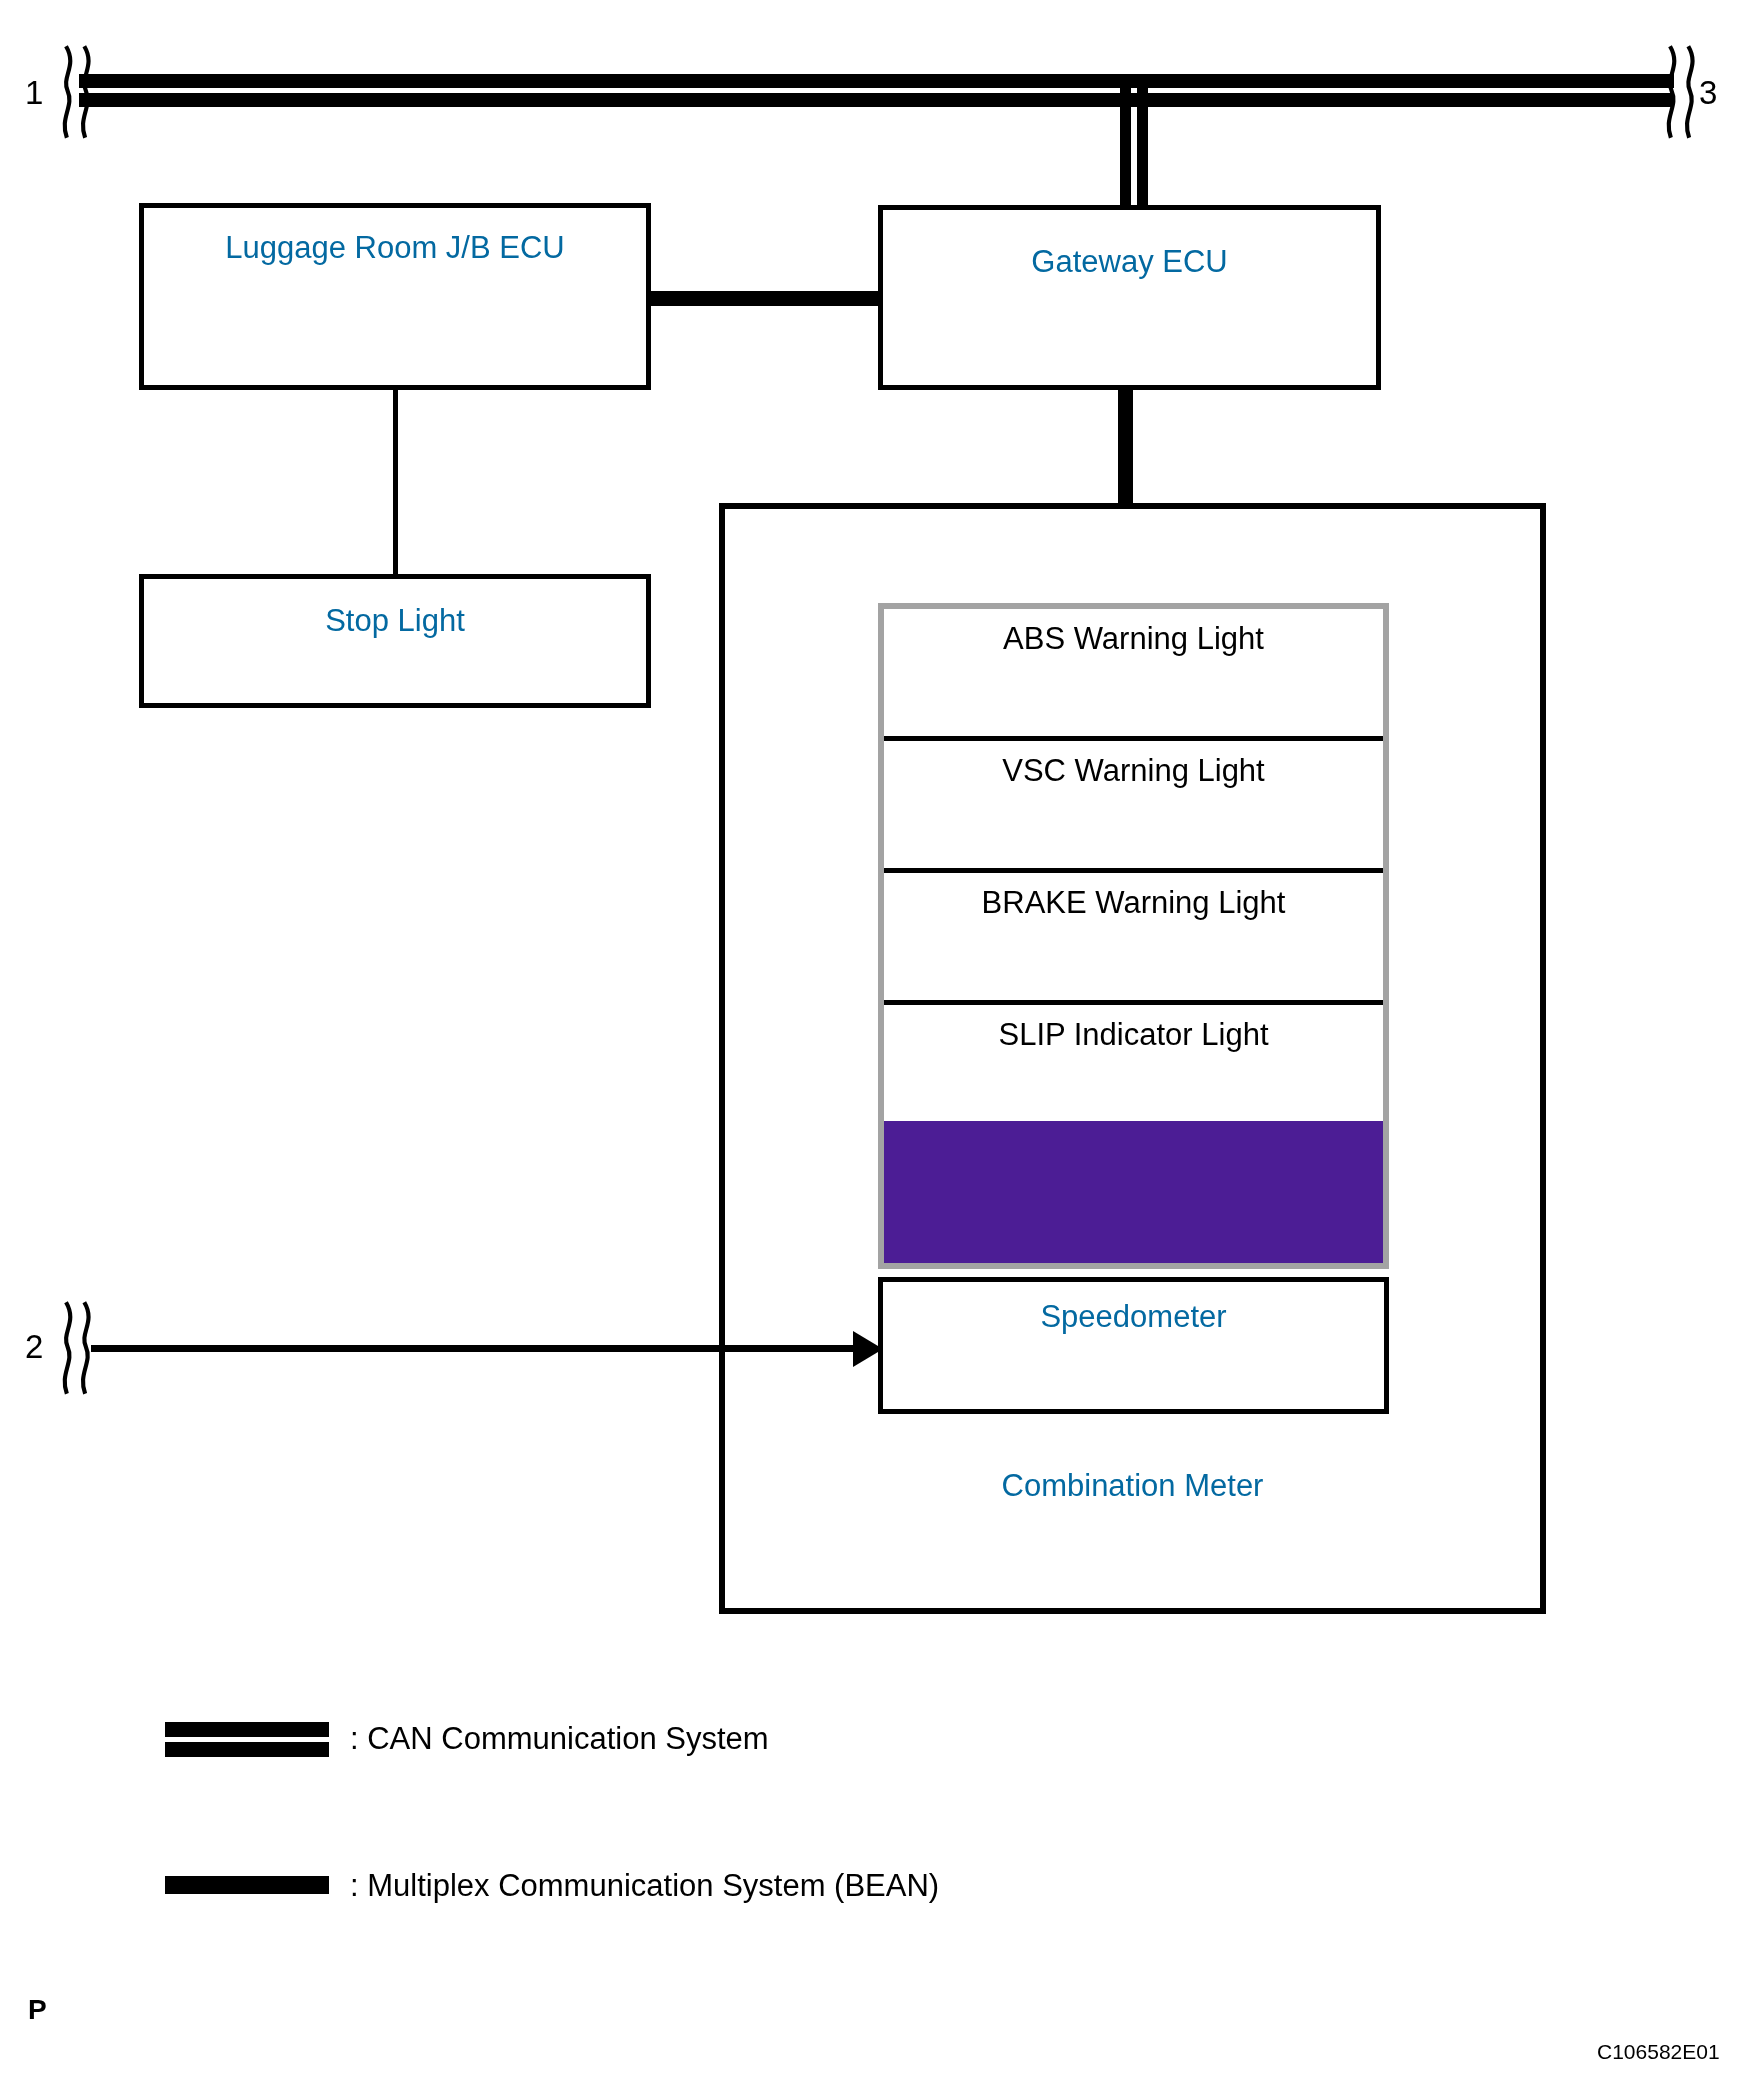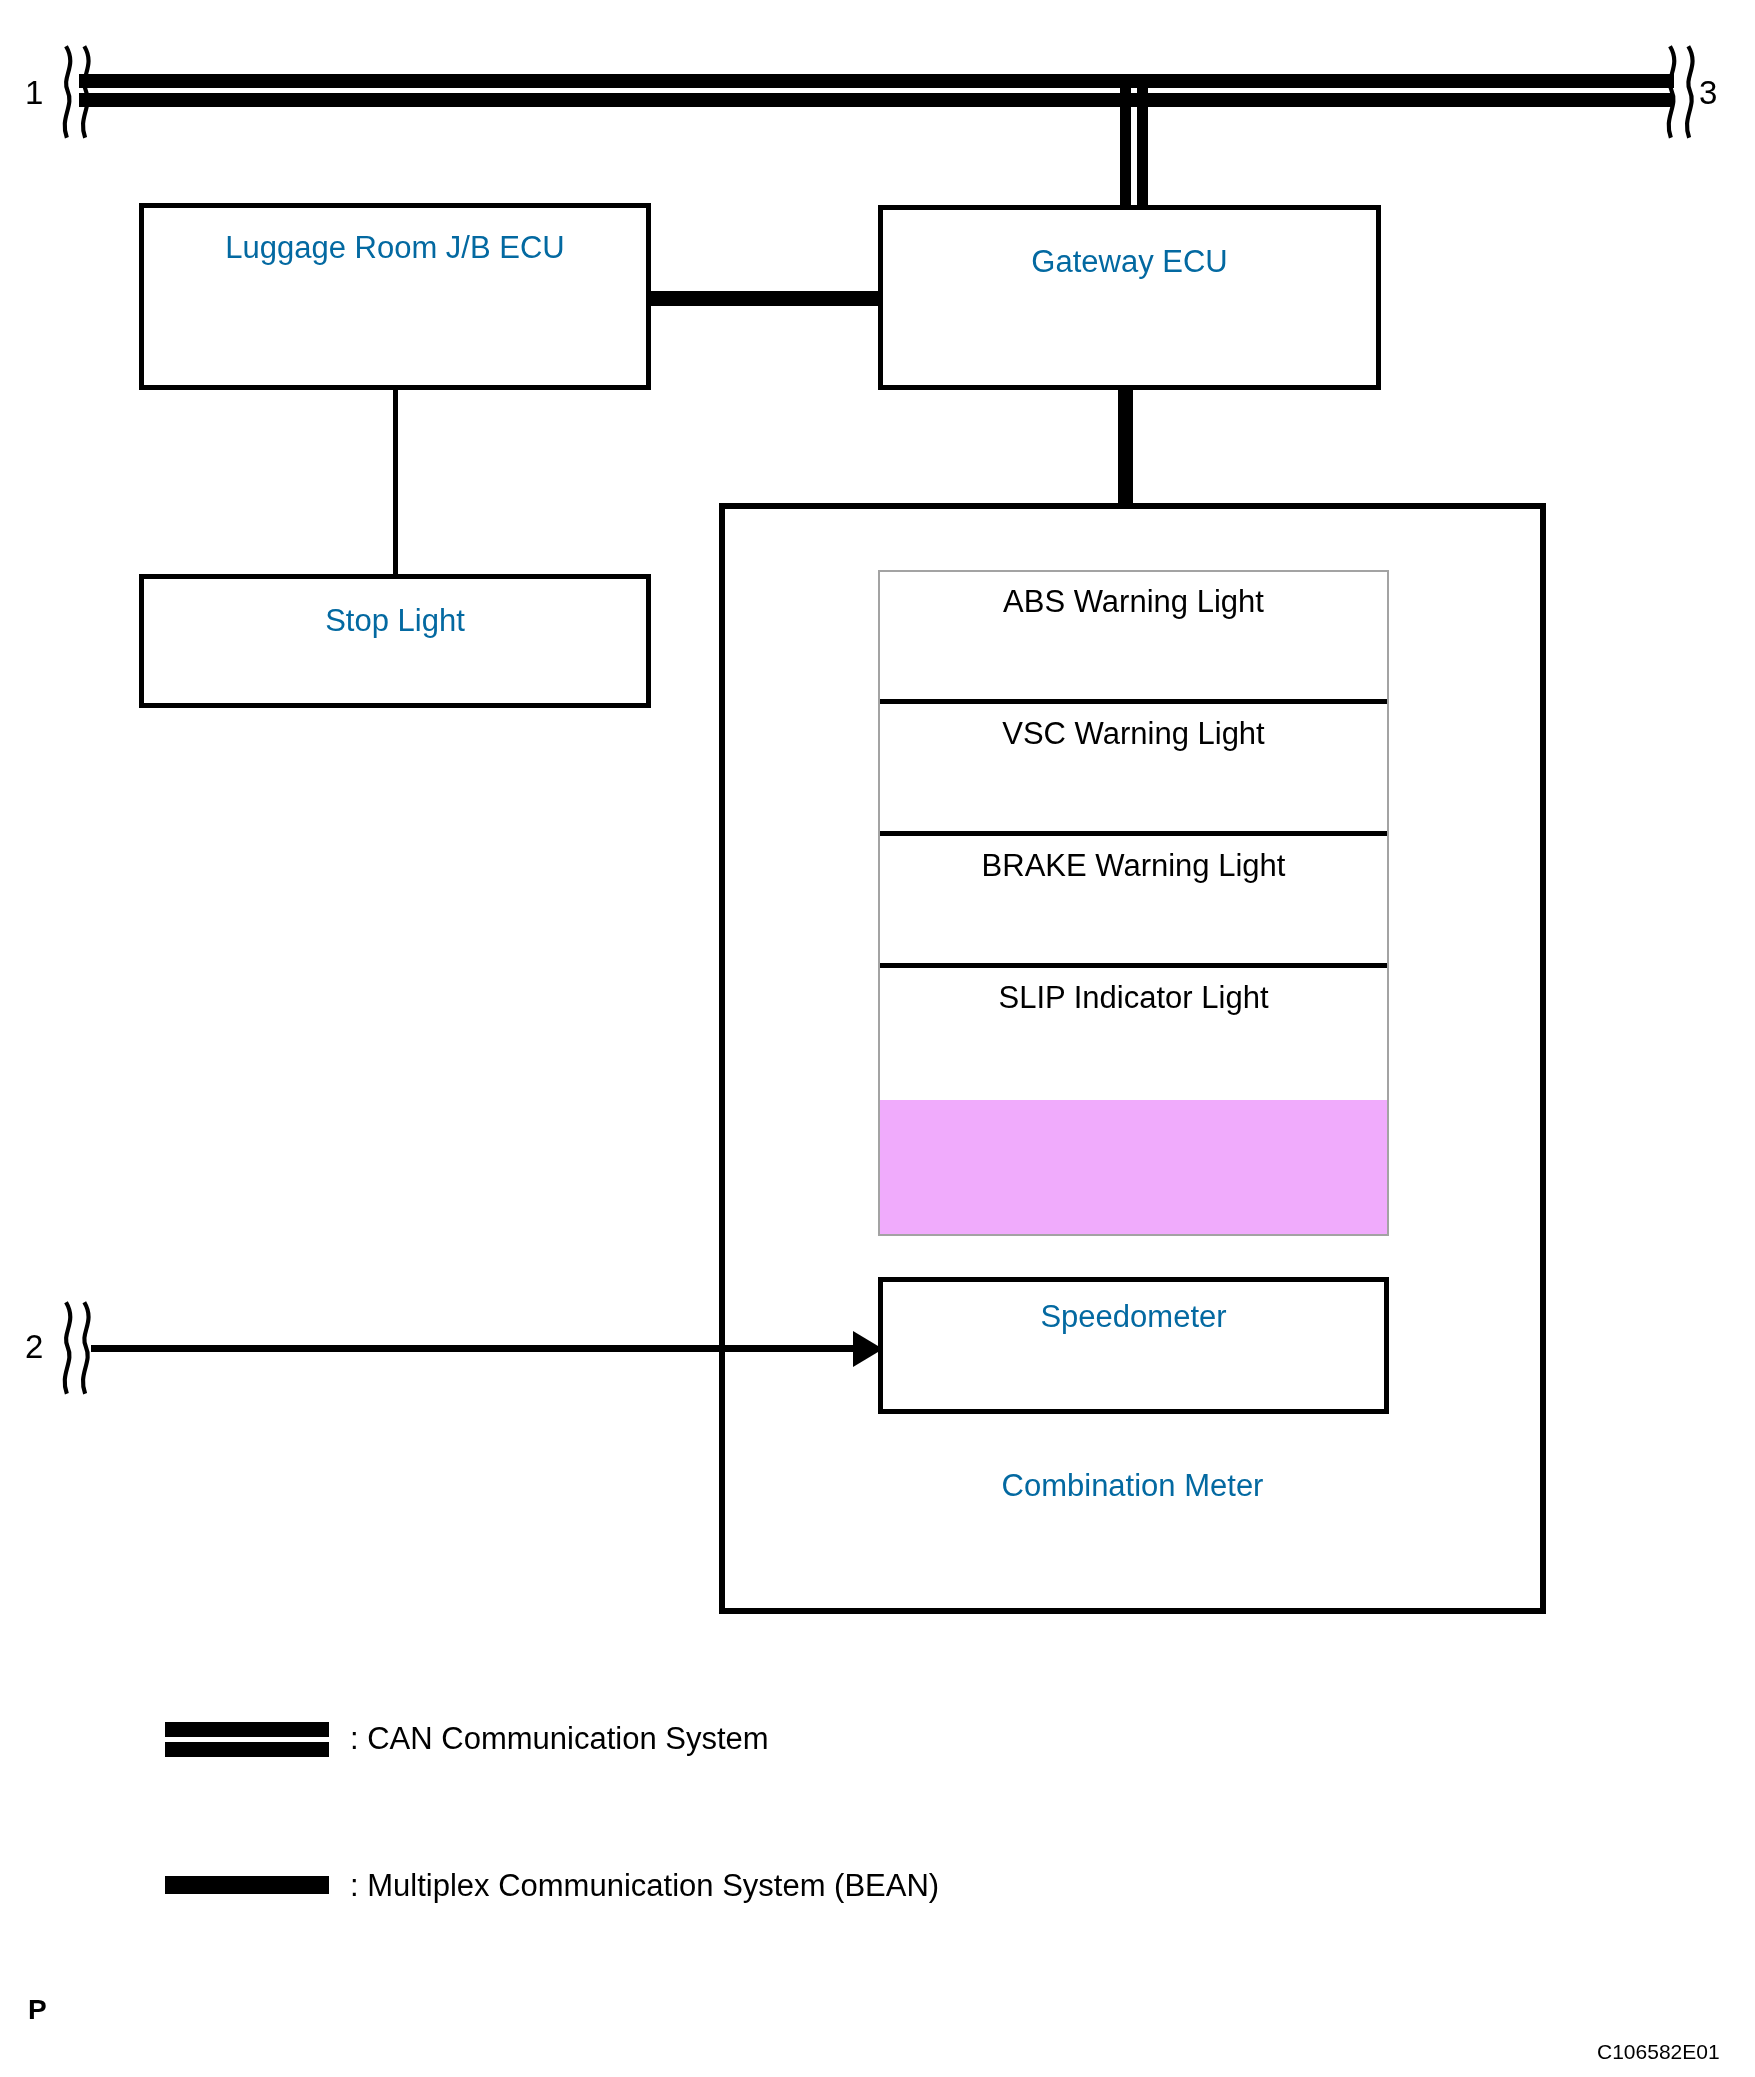--- a/index.html
+++ b/index.html
@@ -55,23 +55,24 @@
 
   
   .thin-line { position: absolute; background: #000; }
 
   
   .bean-line { position: absolute; background: #000; }
 
   
   .wl-box {
     position: absolute;
-    border: 2px solid #a3a3a3;
-    background: #f0abfc;
+    border: 6px solid #a3a3a3;
+    background: #4c1d95;
     box-sizing: border-box;
+    margin-top: 33px;
   }
   .wl-cell {
     position: relative;
     box-sizing: border-box;
     border-bottom: 5px solid #000;
     background: #fff;
   }
   .wl-cell:last-child { border-bottom: 0; }
   .wl-cell-label {
     position: absolute;
@@ -166,21 +167,21 @@
 
     <div class="wl-cell" style="height:132px;">
       <div class="wl-cell-label">ABS Warning Light</div>
     </div>
     <div class="wl-cell" style="height:132px;">
       <div class="wl-cell-label">VSC Warning Light</div>
     </div>
     <div class="wl-cell" style="height:132px;">
       <div class="wl-cell-label">BRAKE Warning Light</div>
     </div>
-    <div class="wl-cell" style="height:132px;">
+    <div class="wl-cell" style="height:116px;">
       <div class="wl-cell-label">SLIP Indicator Light</div>
     </div>
   </div>
 
   <div class="box" style="left:878px; top:1277px; width:511px; height:137px;">
     <div class="box-label" style="top:18px;">Speedometer</div>
   </div>
 
   <div class="marker-num" style="left:25px; top:1330px;">2</div>
   <svg class="abs" style="left:56px; top:1299px;" width="40" height="98" viewBox="0 0 48 118">

